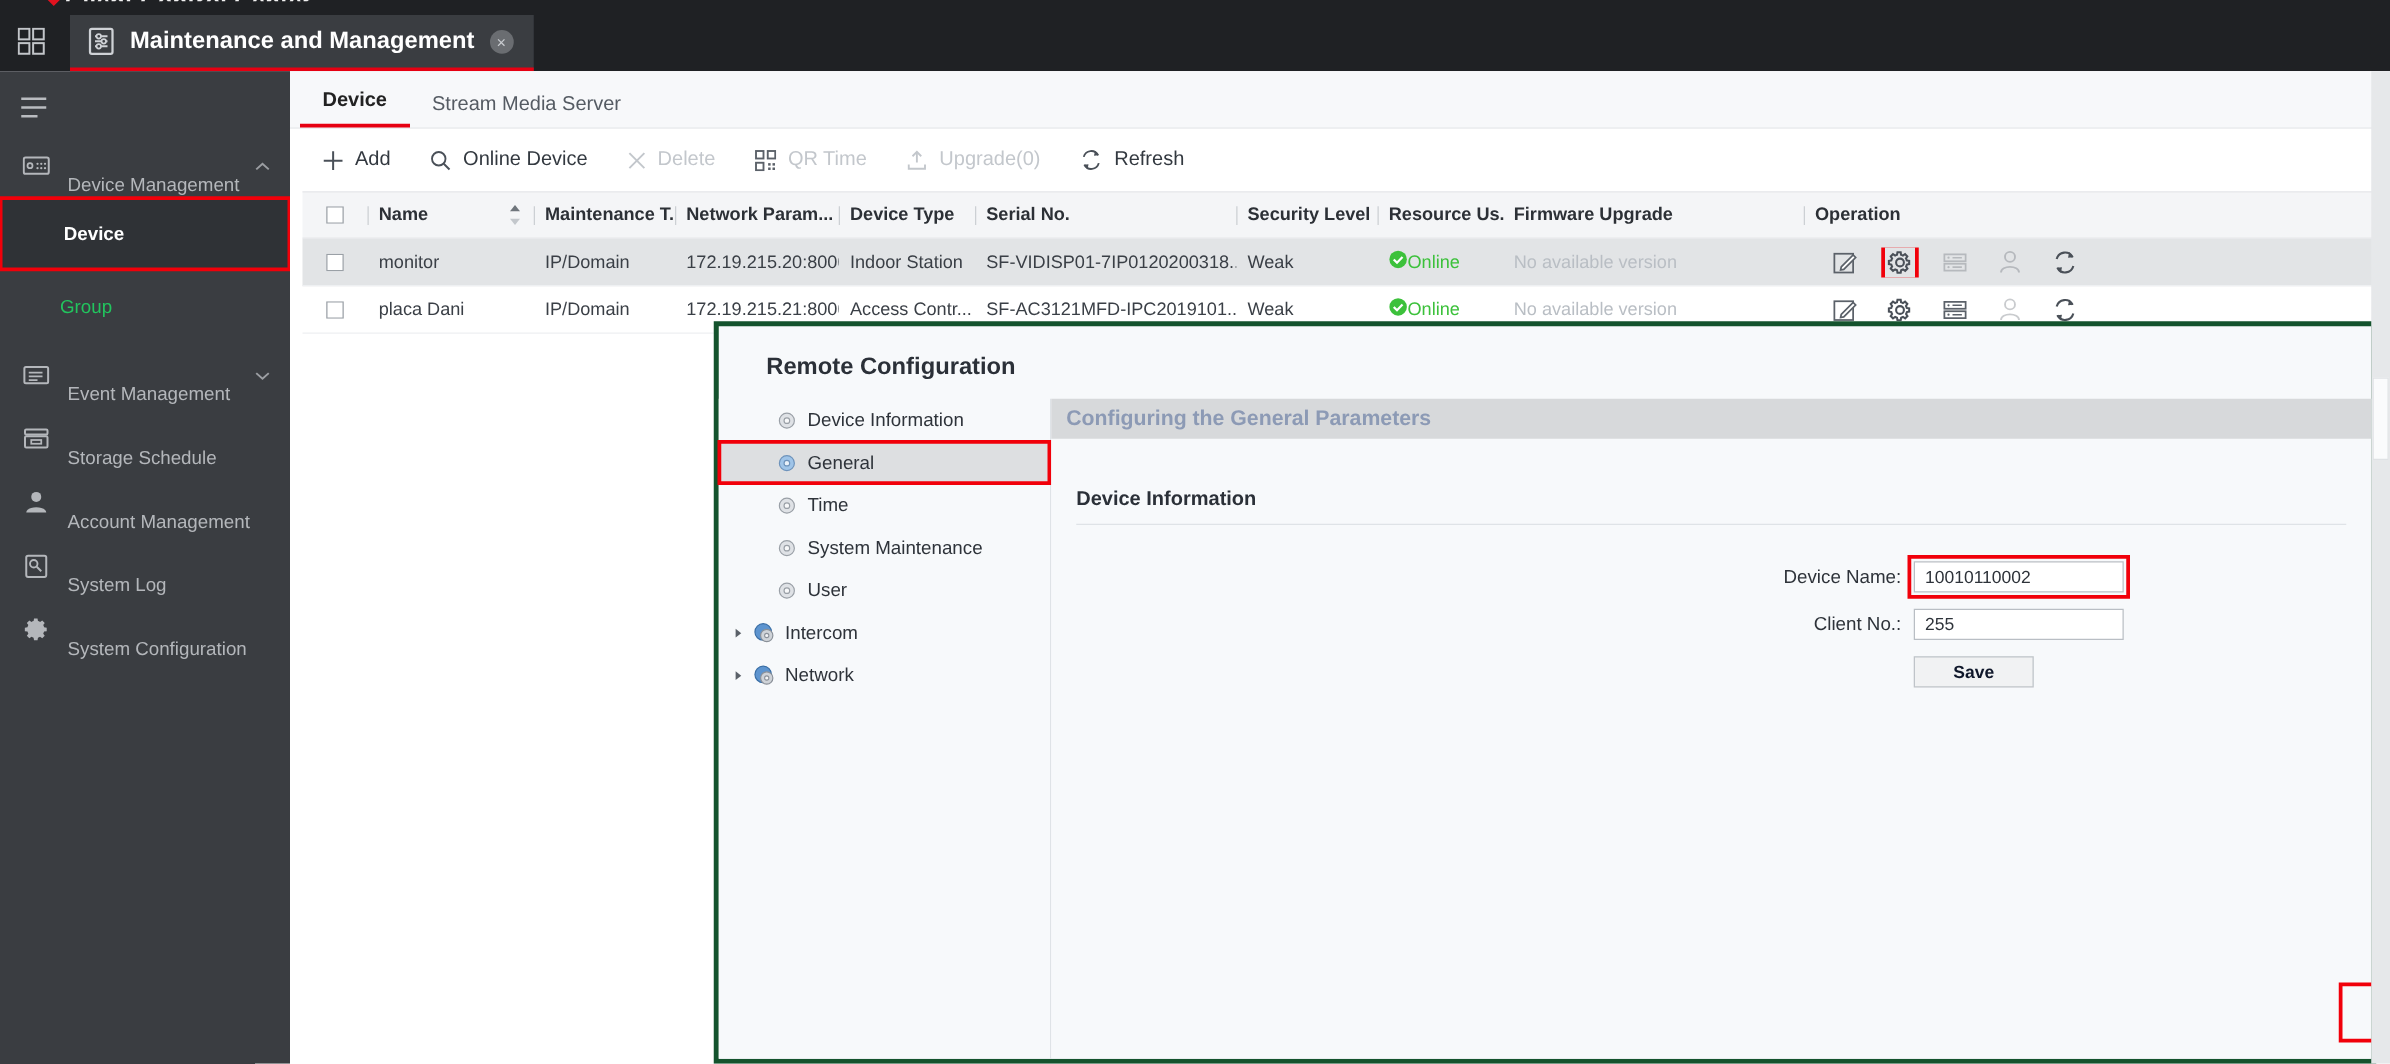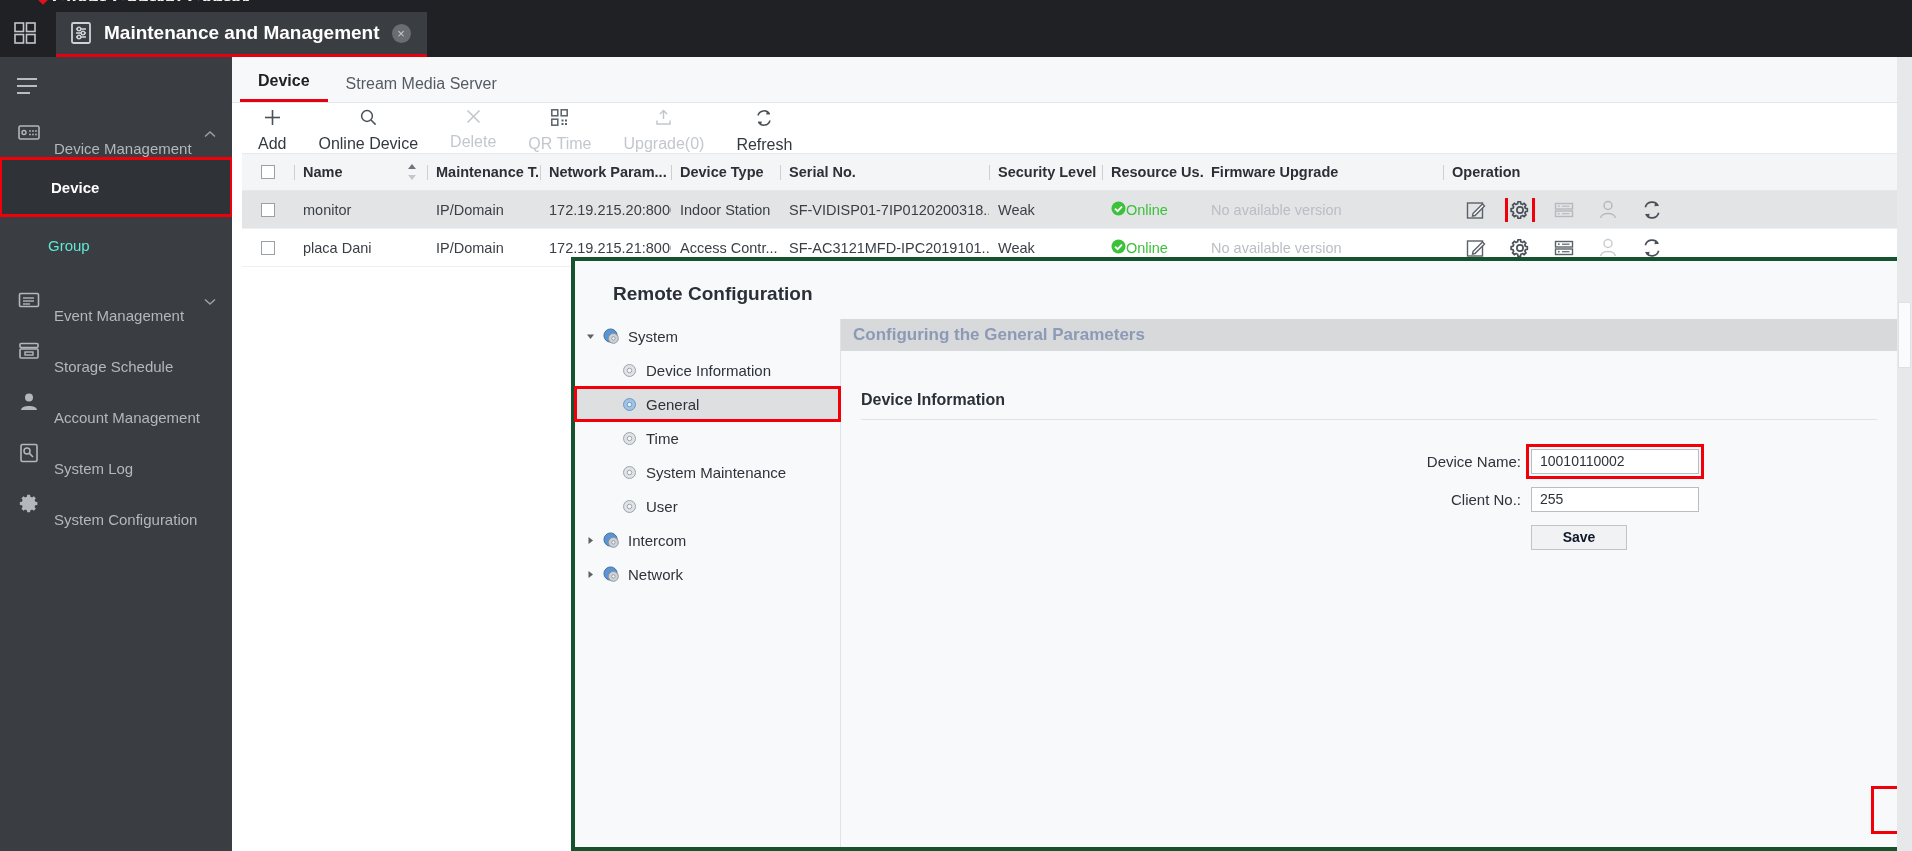--- a/index.html
+++ b/index.html
@@ -63,21 +63,21 @@
     position: relative; height: 51px; display: flex; align-items: center;
     padding-left: 14px; color: #b4b7bb; font-size: 15px;
   }
   .snav-item .sico { width: 30px; height: 26px; margin-right: 10px;
     display:flex; align-items:center; justify-content:center; flex: 0 0 30px;}
   .snav-item .slabel { white-space: nowrap; margin-top: 31px; }
   .snav-item .scaret { position: absolute; right: 16px; top: 50%; transform: translateY(-50%); }
 
   .snav-sub {
     height: 58px; display:flex; align-items:center;
-    padding-left: 48px; font-size: 15px; color: #5eead4;
+    padding-left: 48px; font-size: 15px; color: #22c55e;
   }
   .snav-sub.active {
     background: #2f3236; color: #ffffff; font-weight: bold;
     border-left: 3px solid #2f3236;
   }
   .hl-red { outline: 3px solid #f1000a; outline-offset: -2px; }
 
   
   .main {
     position: absolute; left: 232px; top: 57px; width: 1680px; height: 794px;
@@ -94,21 +94,21 @@
   .tabrow .tb.active {
     color: #222; font-weight: bold; border-bottom: 3px solid #e60012;
   }
 
   .toolbar {
     position: absolute; left: 0; top: 46px; width: 1680px; height: 50px;
     background: #fff; display:flex; align-items:center; padding-left: 10px; gap: 0;
   }
   .tbtn {
     display:flex; align-items:center; gap: 9px; padding: 0 16px; height: 38px;
-    font-size: 16px; color: #333940; white-space: nowrap; flex-direction: column;
+    font-size: 16px; color: #333940; white-space: nowrap;
   }
   .tbtn.dis { color: #c3c7cc; }
   .tbtn svg { display:block; }
 
   
   .tbl { position: absolute; left: 10px; top: 96px; width: 1670px; }
   .thead {
     height: 38px; background: #f4f5f7; border-top: 1px solid #e6e8ea;
     border-bottom: 1px solid #e6e8ea; display:flex; align-items:center;
     font-size: 14.5px; font-weight: bold; color: #2c3036;
@@ -602,36 +602,20 @@
           </span>
         </div>
       </div>
 
     </div>
 
     <div class="rcfg">
       <div class="rcfg-title">Remote Configuration</div>
 
       <div class="rtree">
-        <div class="tnode">
-          <span class="arrow">
-            <svg width="9" height="9" viewBox="0 0 9 9">
-                <path d="M1 2.5 L8 2.5 L4.5 7 Z" fill="#5b6169"></path>
-              </svg>
-          </span>
-          <span class="tgico">
-            <svg width="17" height="17" viewBox="0 0 18 18">
-                <circle cx="8" cy="8" r="7" fill="#5d94cf"></circle>
-                <circle cx="8" cy="8" r="7" fill="none" stroke="#3a6ea5" stroke-width="1"></circle>
-                <circle cx="11" cy="11" r="5.2" fill="#cfd3d8" stroke="#8b9199" stroke-width="1"></circle>
-                <circle cx="11" cy="11" r="1.8" fill="#f3f4f6" stroke="#8b9199" stroke-width="0.9"></circle>
-              </svg>
-          </span>
-          <span class="tlabel">System</span>
-        </div>
 
         <div class="tnode lvl2">
           <span class="tgico">
             <svg width="15" height="15" viewBox="0 0 16 16">
                 <circle cx="8" cy="8" r="6.4" fill="#dfe2e6" stroke="#9aa0a7" stroke-width="1"></circle>
                 <circle cx="8" cy="8" r="2.4" fill="#f7f8f9" stroke="#9aa0a7" stroke-width="1"></circle>
               </svg>
           </span>
           <span class="tlabel">Device Information</span>
         </div>

